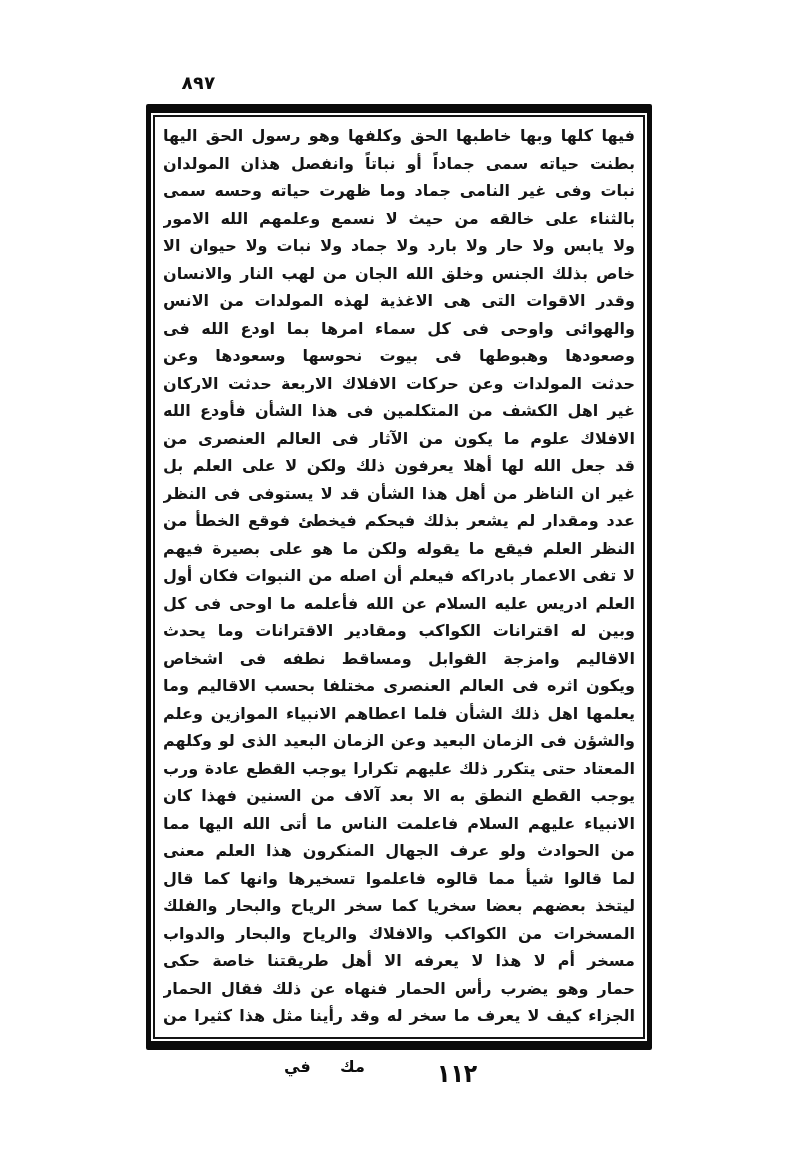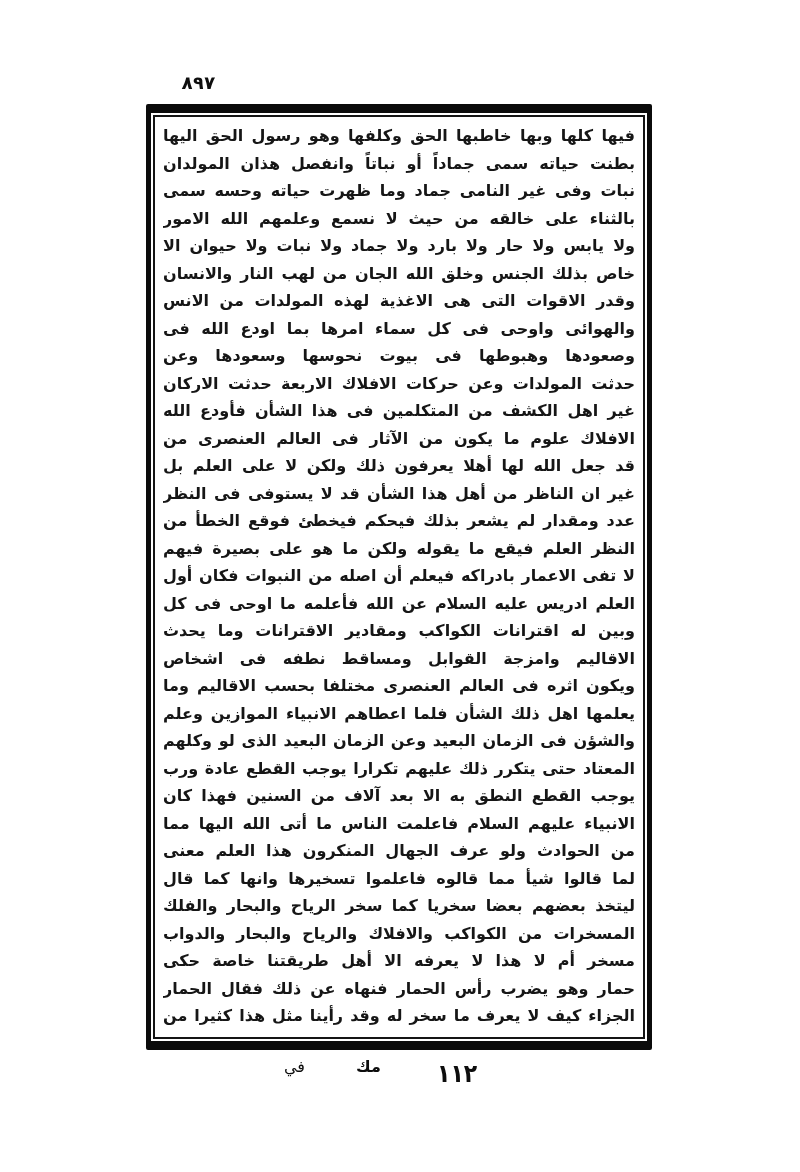--- a/index.html
+++ b/index.html
@@ -78,31 +78,31 @@
     position: absolute;
     left: 437px;
     top: 6px;
     font-size: 22px;
     font-weight: 900;
     letter-spacing: 1px;
     transform: scaleY(1.15);
   }
   .catchword-mid {
     position: absolute;
-    left: 356px;
+    left: 340px;
     top: 2px;
     font-size: 16px;
     font-weight: 800;
   }
   .catchword-left {
     position: absolute;
     left: 284px;
     top: 2px;
     font-size: 16px;
-    font-weight: 400;
+    font-weight: 700;
   }
 </style>
 </head>
 <body>
 
 <div class="scan-page">
 
   <div class="folio-number">٨٩٧</div>
 
   <div class="frame">

